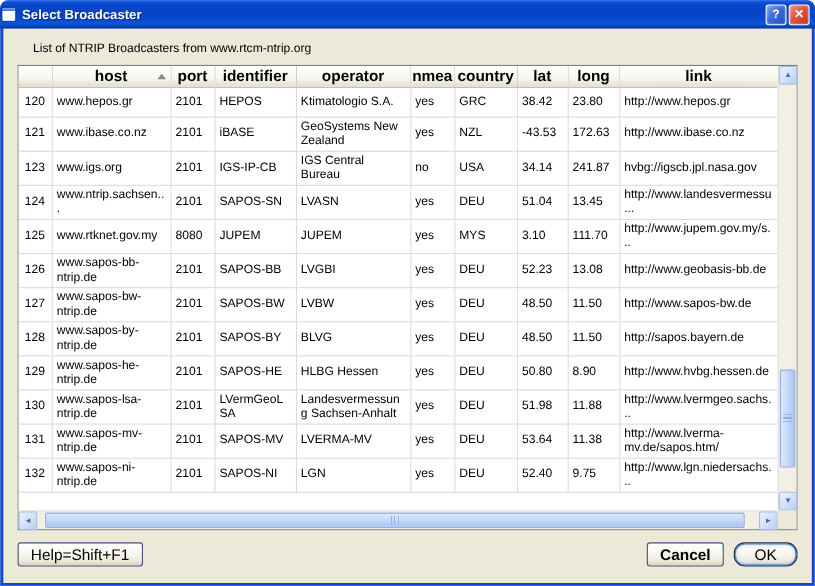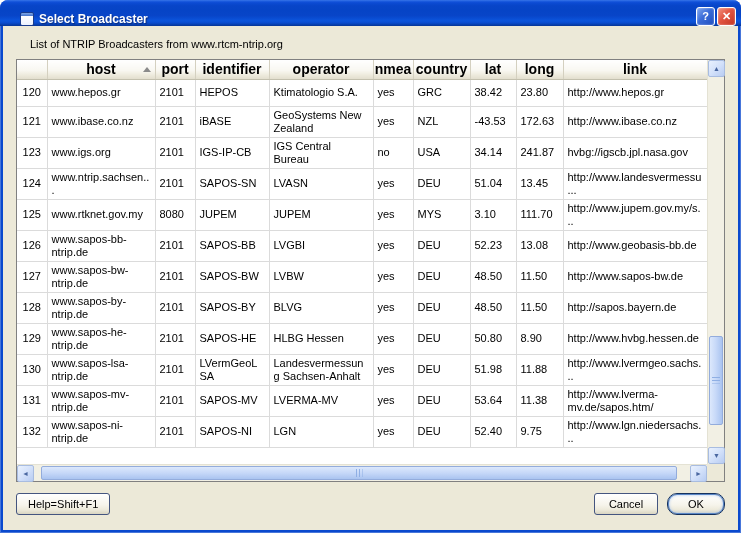--- a/index.html
+++ b/index.html
@@ -11,23 +11,23 @@
     background: var(--frame_blue, #0A49CE);
     border-radius: 8px 8px 0 0;
     padding: 0 3px 3px 3px;
     display: flex; flex-direction: column;
     box-shadow: inset 0 0 0 1px rgba(255,255,255,0.25);
   }
 
   
   .titlebar {
     height: 26px; flex: 0 0 26px;
-    margin: 0 -3px; padding: 0 5px 0 20px;
+    margin: 0 -3px; padding: 0 5px 0 1px;
     border-radius: 8px 8px 0 0;
-    display: flex; align-items: flex-end;
+    display: flex; align-items: center;
     background: linear-gradient(to bottom,
       #3A77E8 0%, #1F5FE0 4%, #0F4ED6 9%, #0A49D0 14%,
       #0845C8 22%, #0644C6 40%, #0845C8 60%, #0A4ED4 72%,
       #0C55DC 80%, #0A4CCE 88%, #0841B2 94%, #063596 100%);
   }
   .title-icon {
     width: 14px; height: 14px; margin-right: 5px; flex: 0 0 14px;
     background: linear-gradient(to bottom, #7FA8E8 0%, #3E6CC8 28%, #FFFFFF 28%, #ECF2FF 100%);
     border: 1px solid #1A3C8C; border-radius: 2px;
   }
@@ -145,31 +145,31 @@
   .hthumb::after {
     content: ""; position: absolute; left: 50%; top: 50%;
     width: 7px; height: 8px; transform: translate(-50%, -50%);
     background: repeating-linear-gradient(to right, #8FAFE4 0 1px, transparent 1px 3px);
   }
 
   
   .button-row { display: flex; align-items: center; margin-top: 11px; }
   .xp-btn {
     height: 22px; padding: 0 11px;
-    font-family: "Liberation Sans", sans-serif; font-size: 11px; color: #000;
+    font-family: "Liberation Sans", sans-serif; font-size: 14px; color: #000;
     background: linear-gradient(to bottom, #FFFFFF 0%, #F6F4EB 55%, #EDEADB 78%, #D9D5C2 100%);
     border: 1px solid #44557F; border-radius: 3px;
     cursor: default;
   }
   .xp-btn.default {
     border-color: #16325E; min-width: 58px;
     box-shadow: inset 0 0 0 1px #5A87C6, inset 0 0 3px 1px #A9C4EC;
     border-radius: 10px;
   }
-  .xp-btn.cancel { min-width: 64px; margin-left: auto; margin-right: 9px; }
+  .xp-btn.cancel { min-width: 64px; margin-left: auto; margin-right: 9px; font-weight: bold; }
 </style>
 </head>
 <body>
 
 <div class="window">
 
   <div class="titlebar">
     <span class="title-icon"></span>
     <span class="title-text">Select Broadcaster</span>
     <span class="tb-btns">

